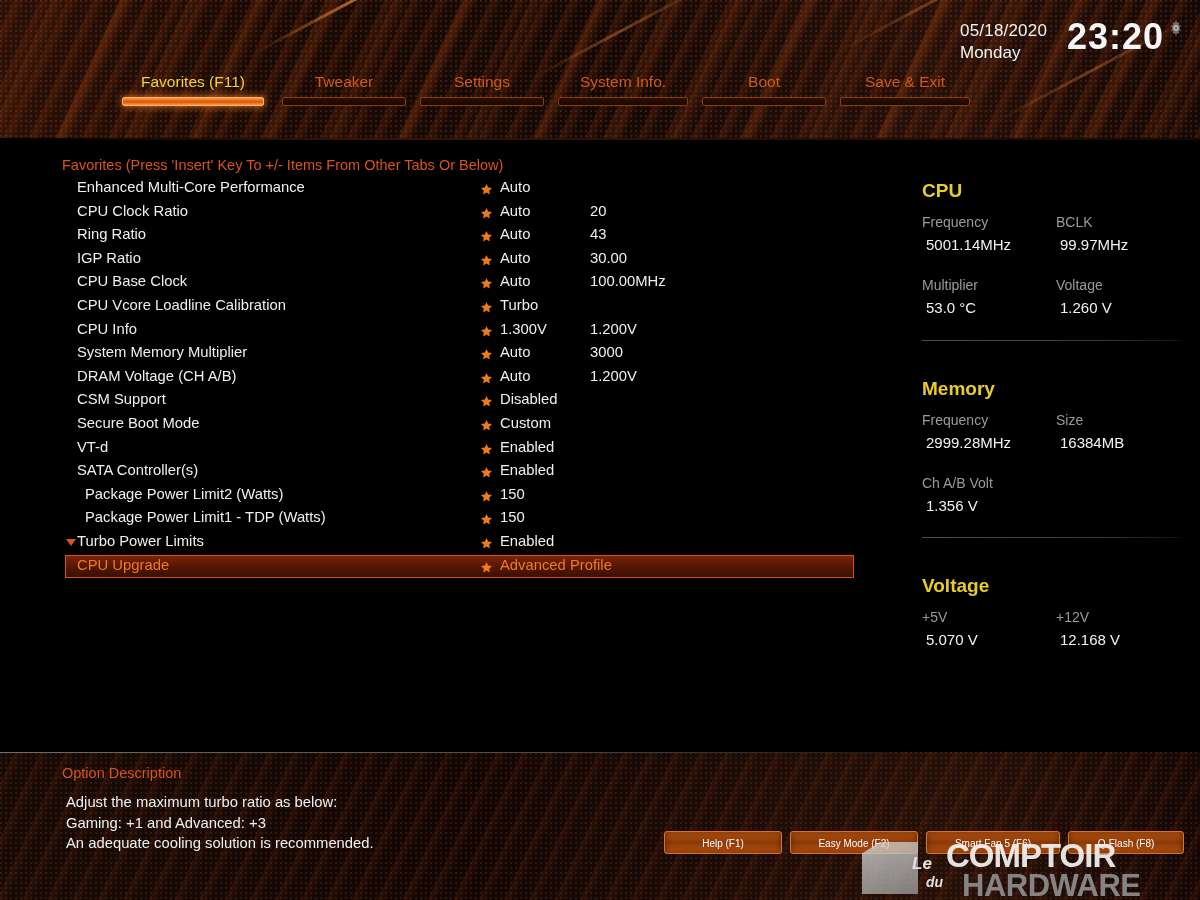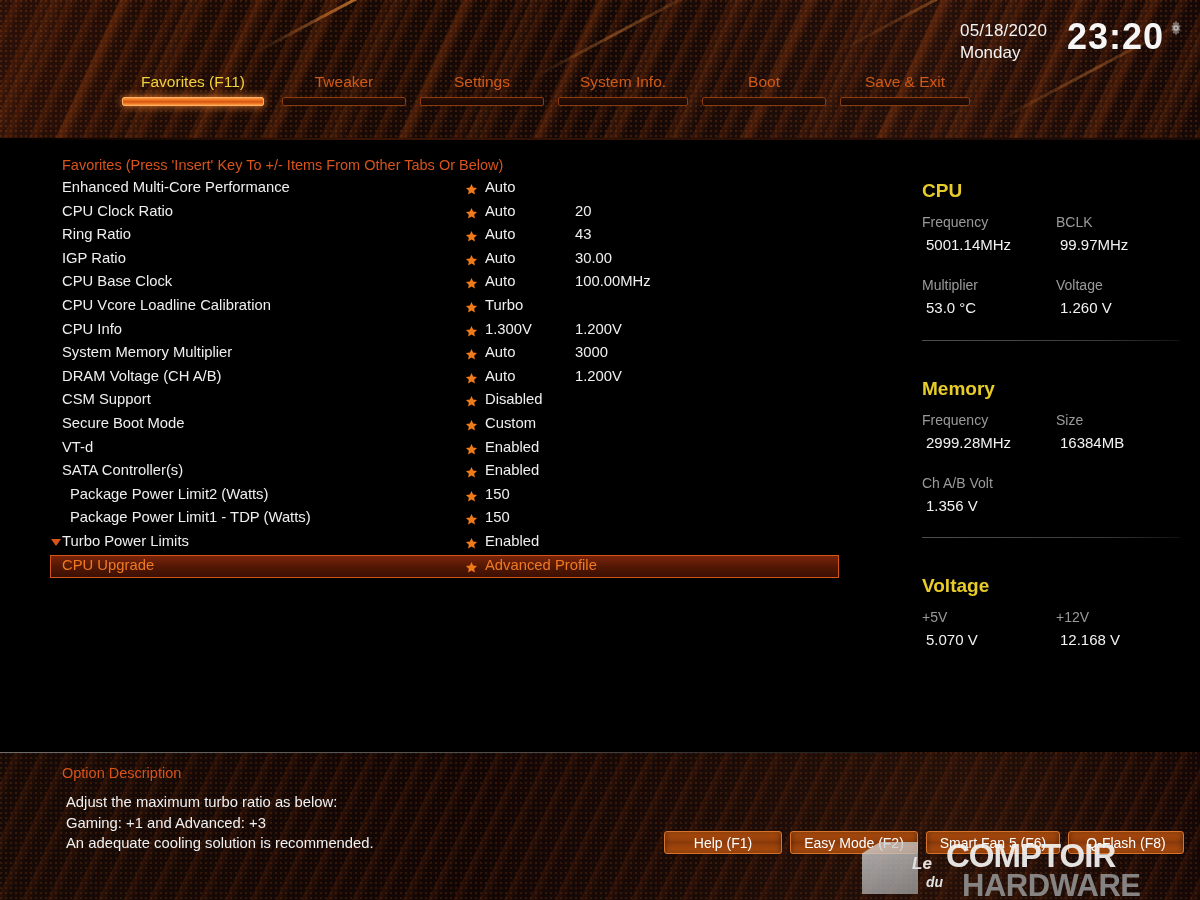--- a/index.html
+++ b/index.html
@@ -84,21 +84,21 @@
     box-shadow:0 0 9px rgba(255,140,50,.85);
   }
 
   
   #main{ position:absolute; left:0; top:140px; width:1200px; height:612px; background:#000; }
 
   #fav-note{
     position:absolute; left:62px; top:17px; font-size:14.5px; color:#d8541a; white-space:nowrap;
   }
 
-  #list{ position:absolute; left:0; top:38px; width:900px; }
+  #list{ position:absolute; left:0; top:38px; width:900px;padding-left:15px; }
   .row{ position:relative; height:23.6px; }
   .row .nm{
     position:absolute; left:62px; top:1px; font-size:14.8px; color:#efefef; white-space:nowrap;
   }
   .row.indent .nm{ left:70px; }
   .row .arrow{
     position:absolute; left:51px; top:7px; width:0;height:0;
     border-left:5.5px solid transparent; border-right:5.5px solid transparent;
     border-top:7px solid #d8541a;
   }
@@ -132,21 +132,21 @@
     overflow:hidden;
   }
   #footer-top-line{ position:absolute; left:0; top:0; width:890px; height:1px;
     background:linear-gradient(90deg,#6d6d6d,#4a4a4a 60%,#1a1a1a); }
   #opt-title{ position:absolute; left:62px; top:13px; font-size:14.5px; color:#d8541a; }
   #opt-body{ position:absolute; left:66px; top:40px; font-size:14.8px; color:#f0f0f0; line-height:20.5px; }
 
   #fkeys{ position:absolute; left:664px; top:831px; width:520px; height:24px; }
   .fkey{
     position:absolute; top:0; height:23px; line-height:23px; text-align:center;
-    font-size:14px; color:#ffffff; border-radius:3px;
+    font-size:10px; color:#ffffff; border-radius:3px;
     background:linear-gradient(180deg,#b9520f,#8a3a0a 50%,#b9520f);
     border:1px solid #d9732b;
     box-shadow:inset 0 0 6px rgba(0,0,0,.45);
     cursor:pointer; white-space:nowrap;
   }
 
   
   #wm{ position:absolute; left:862px; top:836px; width:330px; height:62px; pointer-events:none; opacity:.92; }
   #wm .le{ position:absolute; left:50px; top:18px; font-size:17px; font-weight:bold; color:#f2f2f2; font-style:italic;}
   #wm .du{ position:absolute; left:64px; top:38px; font-size:14px; font-weight:bold; color:#f2f2f2; font-style:italic;}

